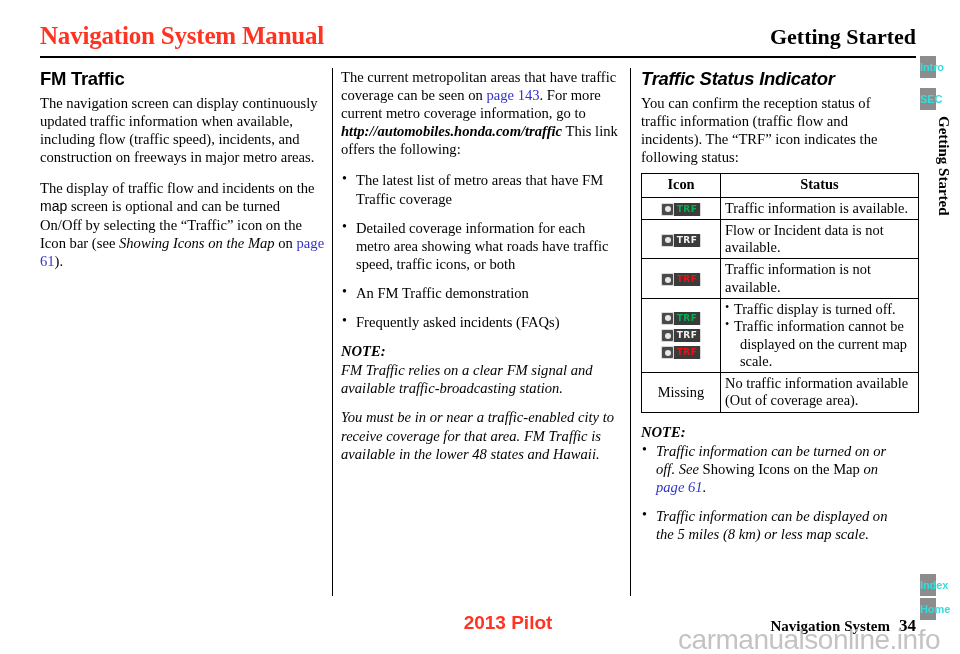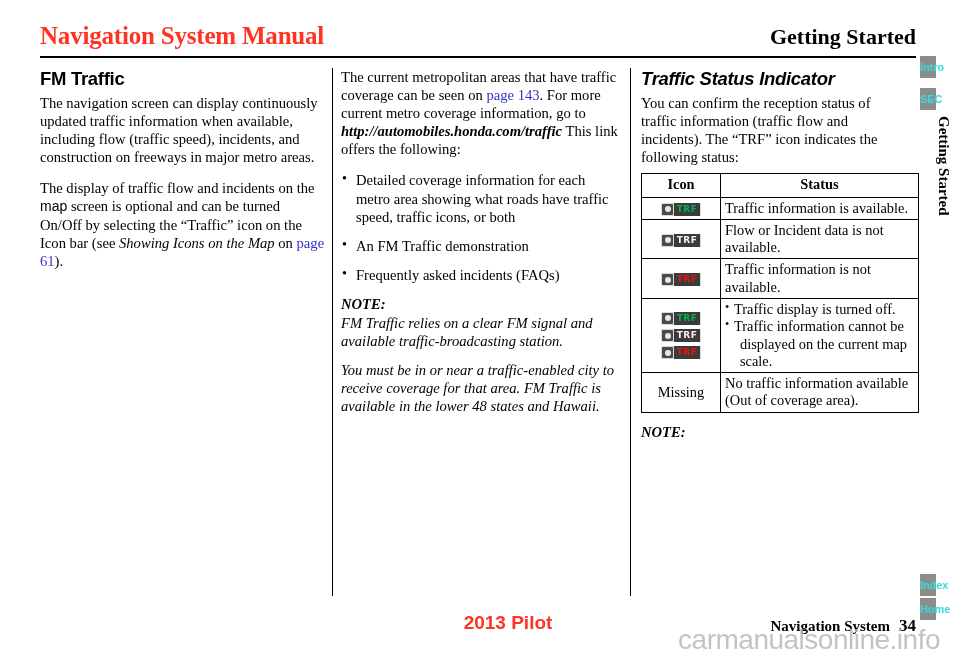--- a/index.html
+++ b/index.html
@@ -343,20 +343,21 @@
 <div class="column col-1">
   <h2 class="sec-title">FM Traffic</h2>
   <p class="body">The navigation screen can display continuously updated traffic information when available, including flow (traffic speed), incidents, and construction on freeways in major metro areas.</p>
   <p class="body"><span>The display of traffic flow and incidents on the </span><span class="screenfont">map</span><span> screen is optional and can be turned On/Off by selecting the “Traffic” icon on the Icon bar (see </span><span class="italic">Showing Icons on the Map</span><span> on </span><span class="link">page 61</span><span>).</span></p>
 </div>
 
 <div class="column col-2">
   <p class="body"><span>The current metropolitan areas that have traffic coverage can be seen on </span><span class="link">page 143</span><span>. For more current metro coverage information, go to </span><span class="bolditalic">http://automobiles.honda.com/traffic</span><span> This link offers the following:</span></p>
 
   <ul class="bullets">
+    <li>The latest list of metro areas that have FM Traffic coverage</li>
     <li>Detailed coverage information for each metro area showing what roads have traffic speed, traffic icons, or both</li>
     <li>An FM Traffic demonstration</li>
     <li>Frequently asked incidents (FAQs)</li>
   </ul>
 
   <div class="note-head">NOTE:</div>
   <p class="note-body">FM Traffic relies on a clear FM signal and available traffic-broadcasting station.</p>
   <p class="note-body">You must be in or near a traffic-enabled city to receive coverage for that area. FM Traffic is available in the lower 48 states and Hawaii.</p>
 </div>
 
@@ -424,20 +425,24 @@
         </td>
       </tr>
       <tr>
         <td class="cell-missing">Missing</td>
         <td class="cell-status">No traffic information available (Out of coverage area).</td>
       </tr>
     </tbody>
   </table>
 
   <div class="note-head">NOTE:</div>
+  <ul class="note-bullets">
+    <li><span>Traffic information can be turned on or off. See </span><span class="upright">Showing Icons on the Map</span><span> on </span><span class="link">page 61</span><span>.</span></li>
+    <li>Traffic information can be displayed on the 5 miles (8 km) or less map scale.</li>
+  </ul>
 </div>
 
 <div class="tab-rail">
   <div class="tab tab-intro">Intro</div>
   <div class="tab tab-sec">SEC</div>
   <div class="rail-label">Getting Started</div>
   <div class="tab tab-index">Index</div>
   <div class="tab tab-home">Home</div>
 </div>
 

